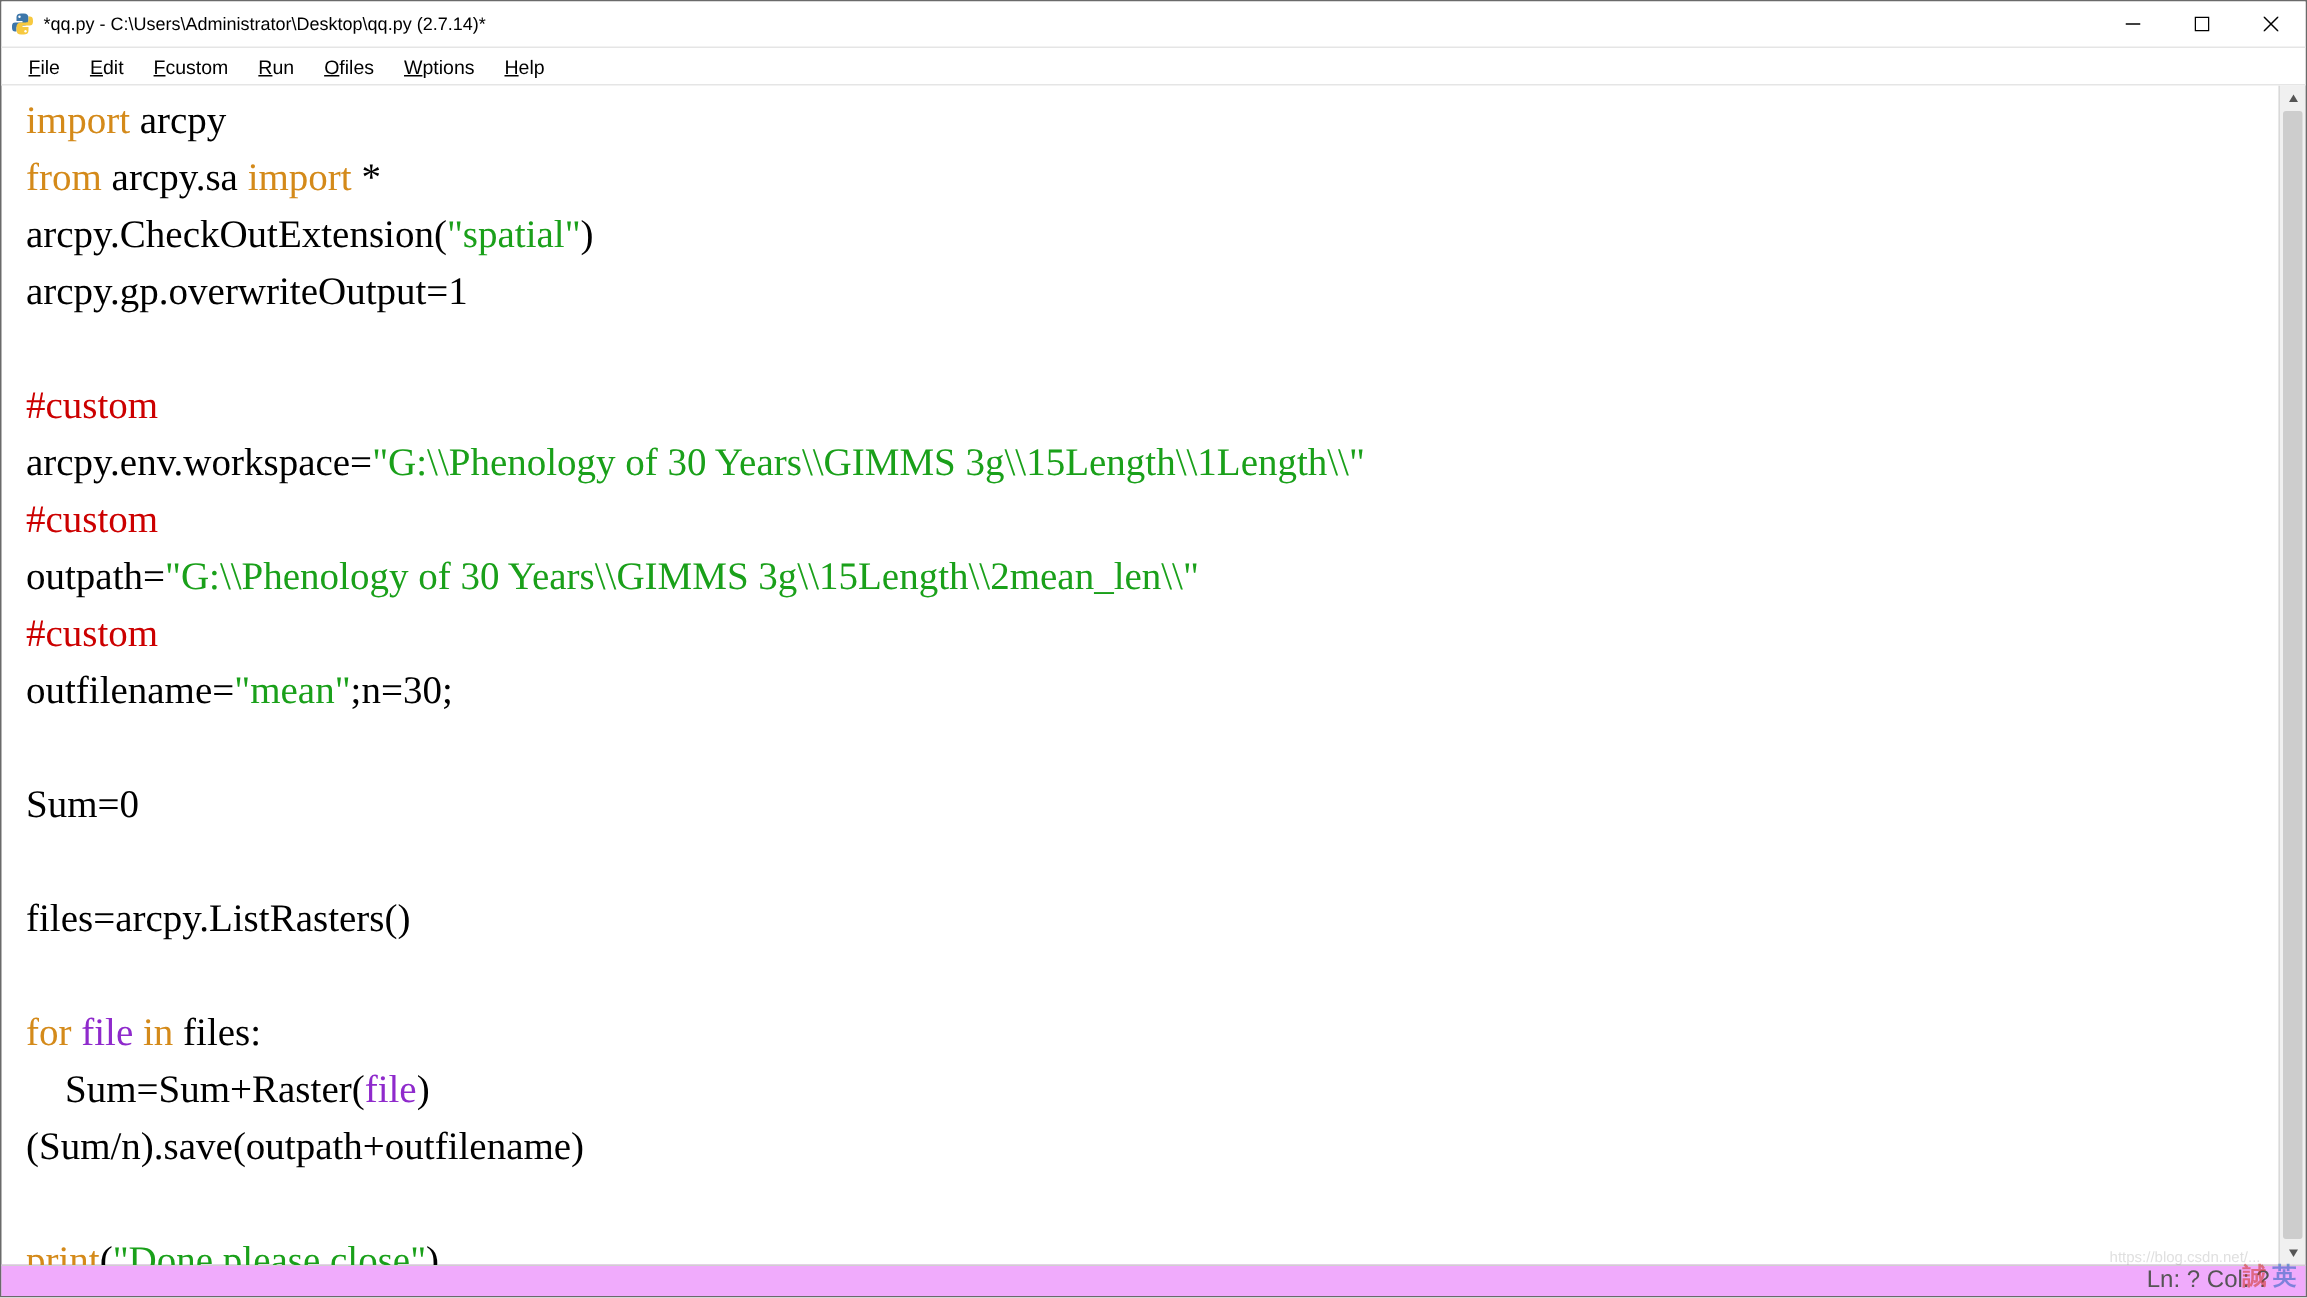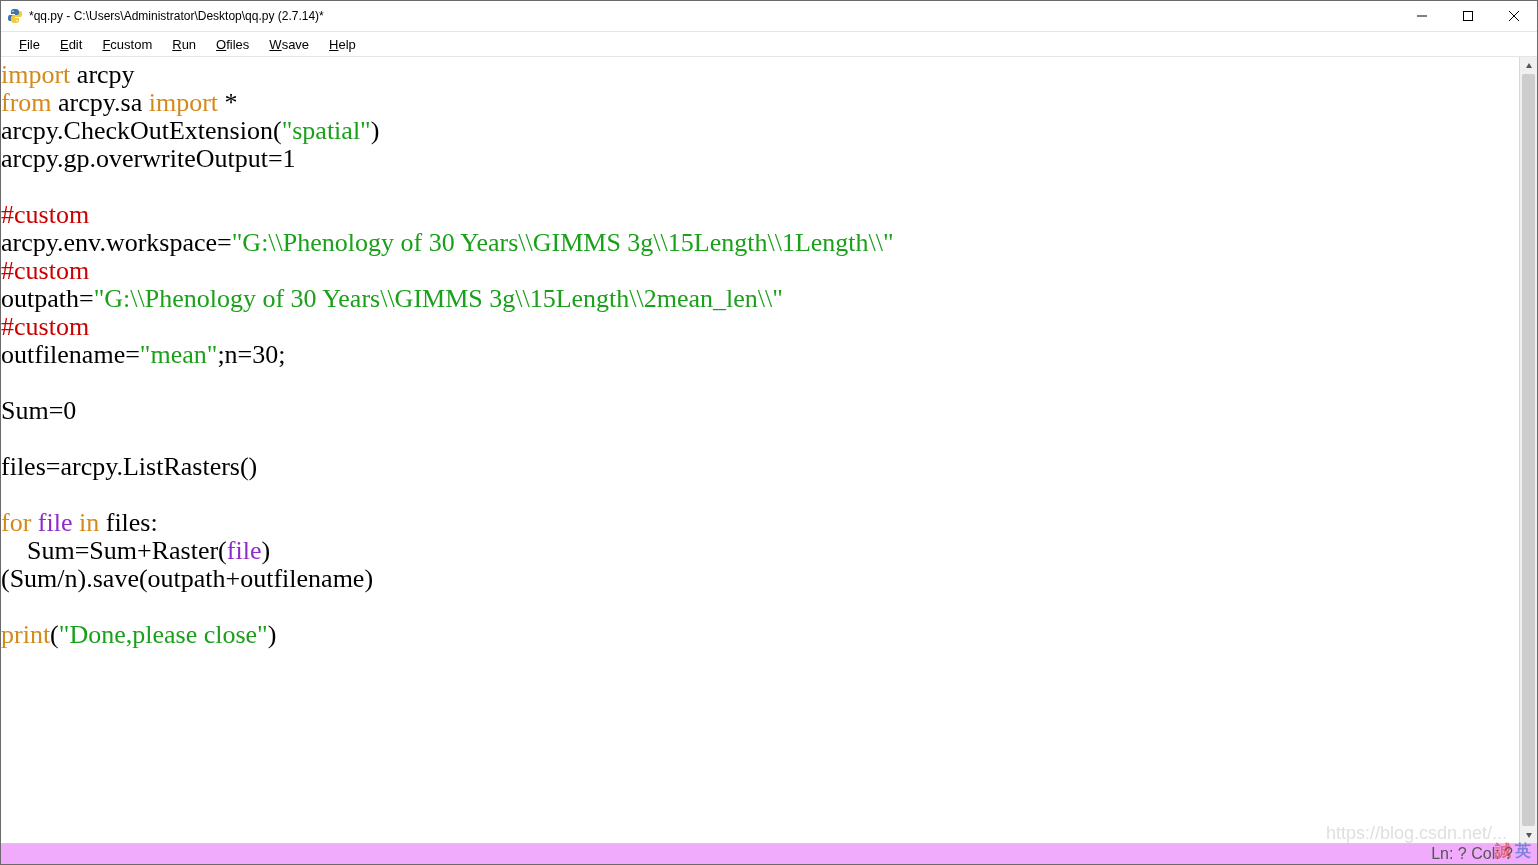--- a/index.html
+++ b/index.html
@@ -79,24 +79,24 @@
 
   
   .editor-wrap {
     flex:1;
     display:flex;
     position:relative;
     overflow:hidden;
   }
   .editor {
     flex:1;
-    padding: 4px 4px 4px 0;
+    padding: 4px 4px 4px 16px;
     font-family: "Times New Roman", "NSimSun", "SimSun", serif;
     font-size: 26px;
-    line-height: 28px;
+    line-height: 38px;
     white-space: pre;
     color:#000;
     overflow:auto;
     border-right: 0;
   }
   .scrollbar-v {
     width: 17px;
     background:#f0f0f0;
     border-left:1px solid #d9d9d9;
     display:flex;
@@ -137,21 +137,21 @@
     justify-content:flex-end;
     padding: 0 24px;
     font-size:16px;
     color:#555;
   }
 
   .watermark {
     position:absolute;
     right: 30px;
     bottom: 20px;
-    font-size: 18px;
+    font-size: 10px;
     color: rgba(128,128,128,0.25);
     pointer-events:none;
     margin-top:13px;
   }
   .lang-indicator {
     position:absolute;
     right:6px;
     bottom:2px;
     display:flex;
     gap:4px;
@@ -198,21 +198,21 @@
       </div>
     </div>
   </div>
 
   <div class="menubar">
     <div class="menu-item"><span class="ul">F</span><span>ile</span></div>
     <div class="menu-item"><span class="ul">E</span><span>dit</span></div>
     <div class="menu-item"><span class="ul">F</span><span>custom</span></div>
     <div class="menu-item"><span class="ul">R</span><span>un</span></div>
     <div class="menu-item"><span class="ul">O</span><span>files</span></div>
-    <div class="menu-item"><span class="ul">W</span><span>save</span></div>
+    <div class="menu-item"><span class="ul">W</span><span>ptions</span></div>
     <div class="menu-item"><span class="ul">H</span><span>elp</span></div>
   </div>
 
   <div class="editor-wrap">
     <div class="editor"><span class="tok-kw">import</span><span class="tok-plain"> arcpy</span>
 <span class="tok-kw">from</span><span class="tok-plain"> arcpy.sa </span><span class="tok-kw">import</span><span class="tok-plain"> *</span>
 <span class="tok-plain">arcpy.CheckOutExtension(</span><span class="tok-str">"spatial"</span><span class="tok-plain">)</span>
 <span class="tok-plain">arcpy.gp.overwriteOutput=1</span>
 <span></span>
 <span class="tok-com">#custom</span>

